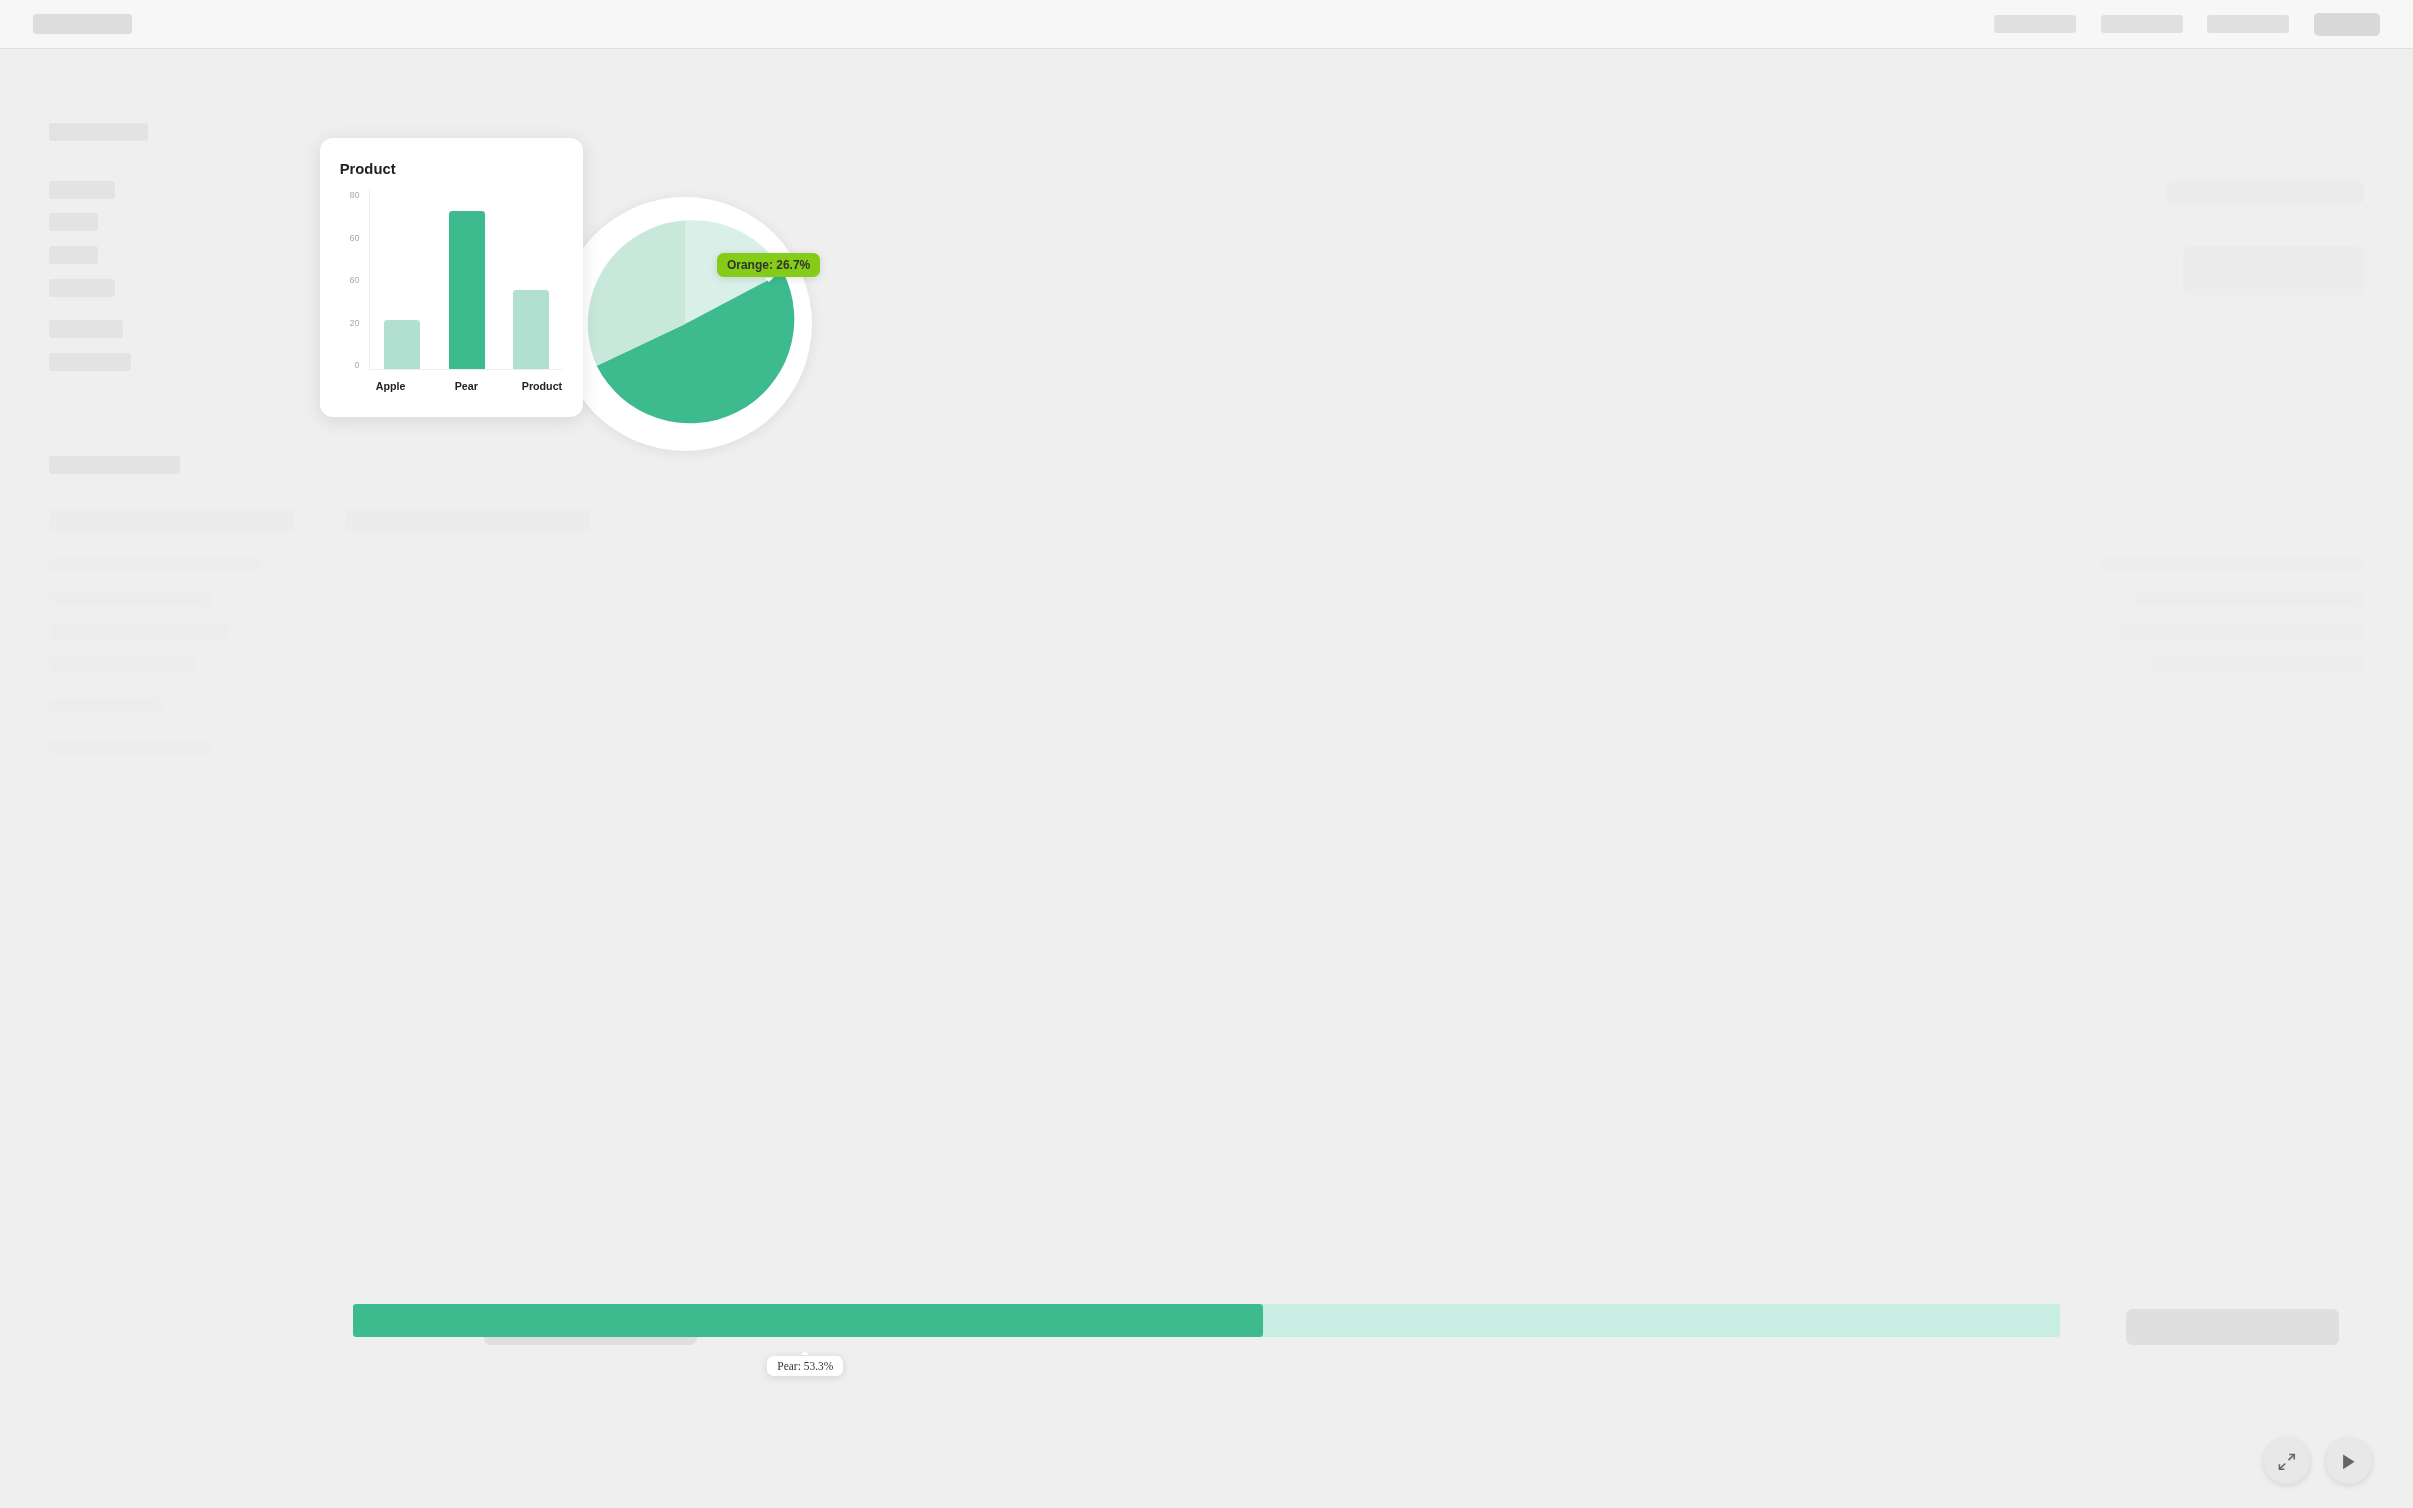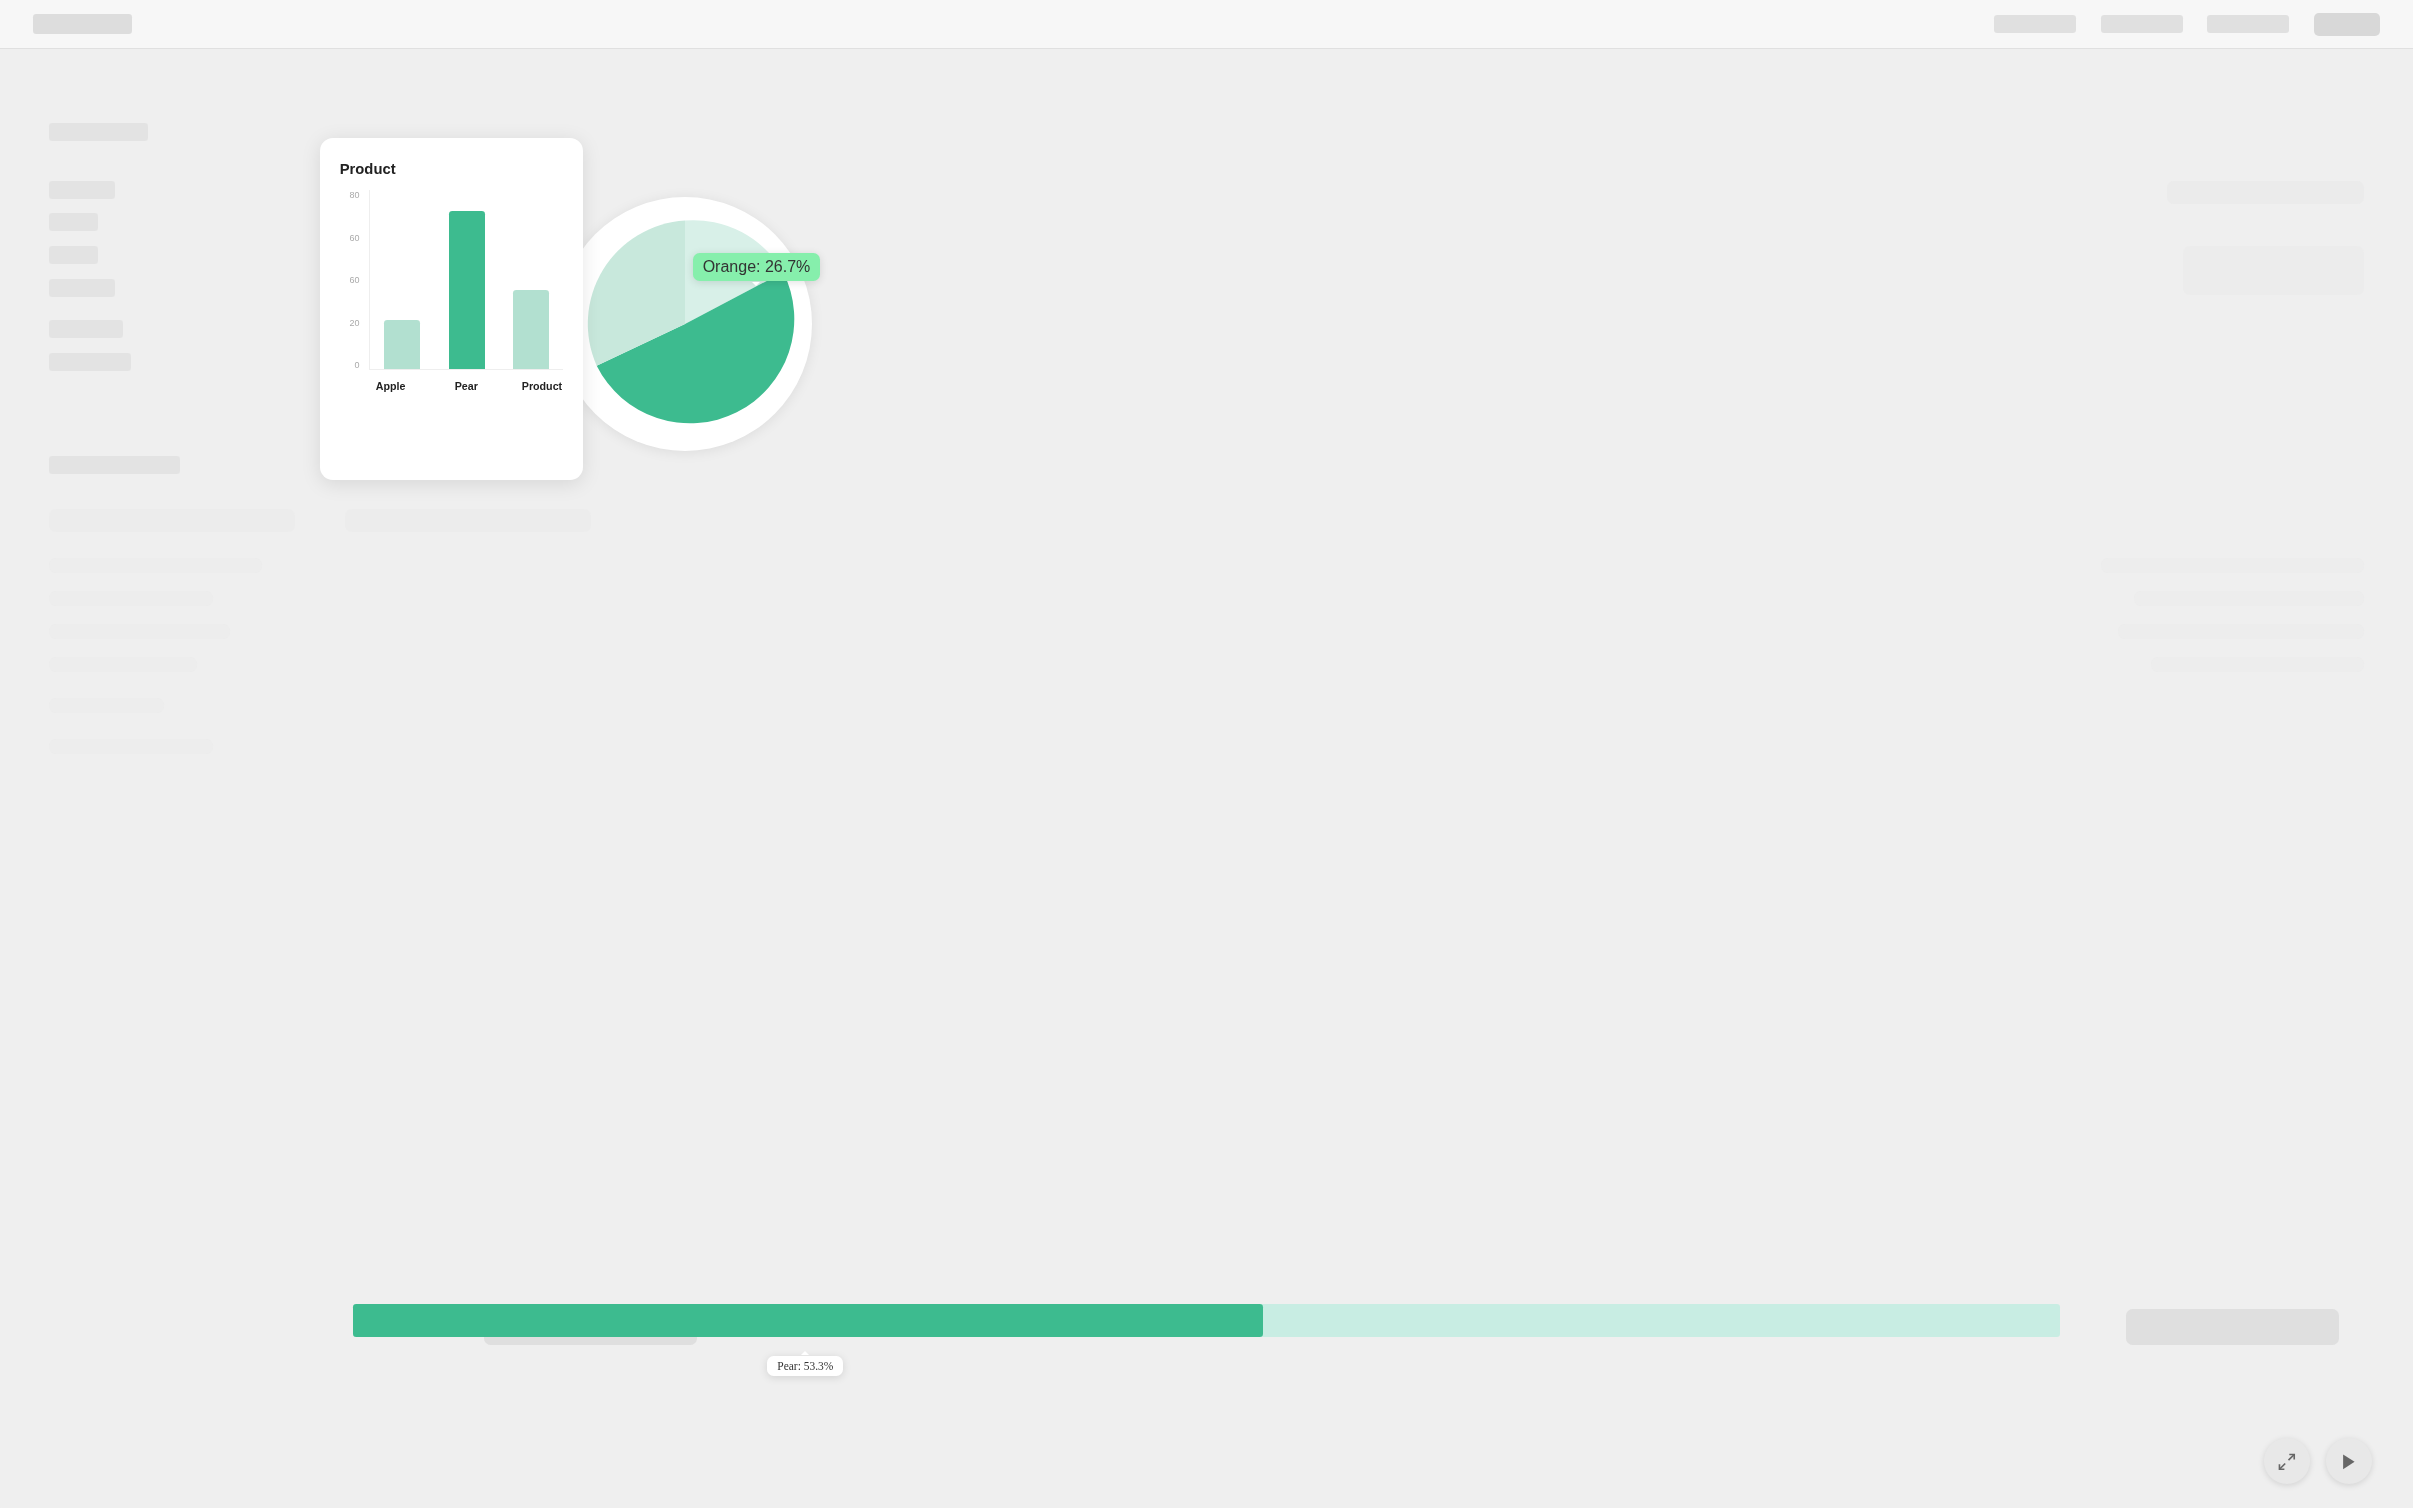--- a/index.html
+++ b/index.html
@@ -73,21 +73,21 @@
       background: #e8e8e8;
       border-radius: 6.6px;
     }
 
     
     .bar-chart-card {
       position: absolute;
       top: 138px;
       left: 320px;
       width: 263px;
-      height: 342px;
+      height: 279px;
       background: white;
       border-radius: 13px;
       box-shadow: 0 3.3px 19.7px rgba(0,0,0,0.10);
       padding: 23px 19.7px 16.4px 19.7px;
       z-index: 10;
     }
 
     .chart-title {
       font-size: 14.8px;
       font-weight: 600;
@@ -203,25 +203,25 @@
     .pie-svg {
       width: 230px;
       height: 230px;
     }
 
     
     .pie-tooltip {
       position: absolute;
       top: 56px;
       right: -8.2px;
-      background: #86efac;
+      background: #84cc16;
       border-radius: 6.6px;
       padding: 4.9px 9.9px;
-      font-size: 16px;
-      font-weight: 400;
+      font-size: 12px;
+      font-weight: 700;
       color: #333;
       box-shadow: 0 1.6px 8.2px rgba(0,0,0,0.12);
       white-space: nowrap;
       z-index: 20;
     }
 
     .pie-tooltip::after {
       content: '';
       position: absolute;
       bottom: -4.9px;

